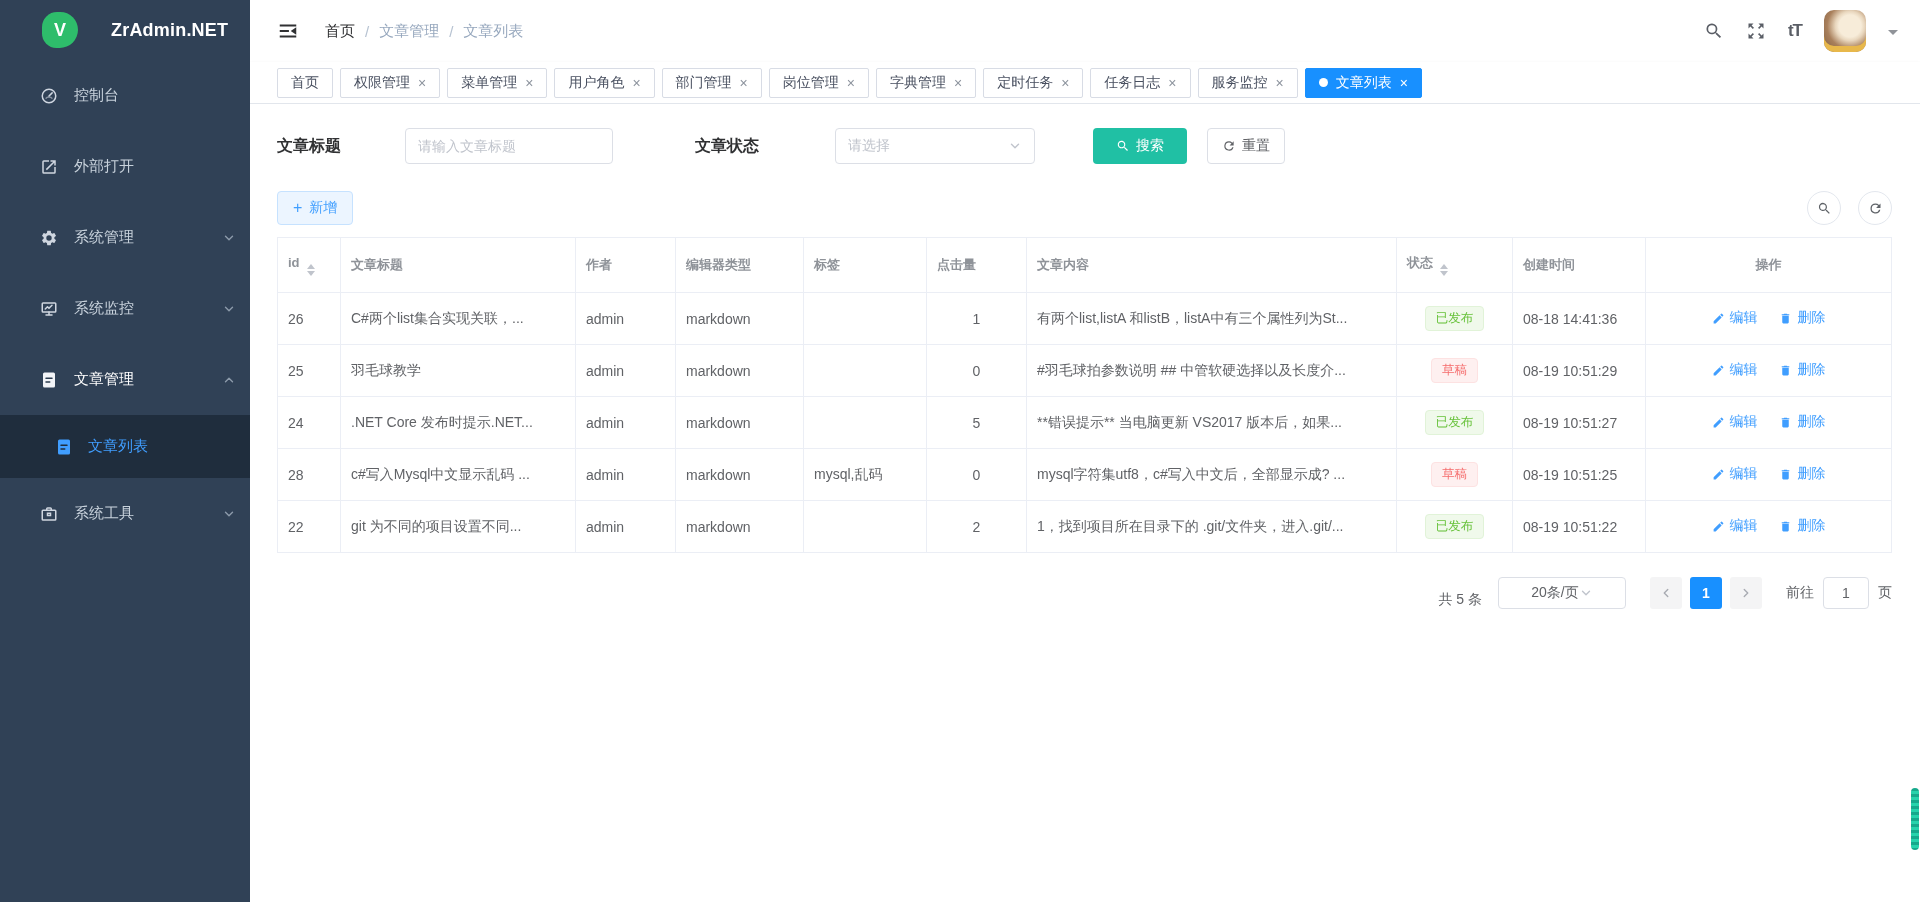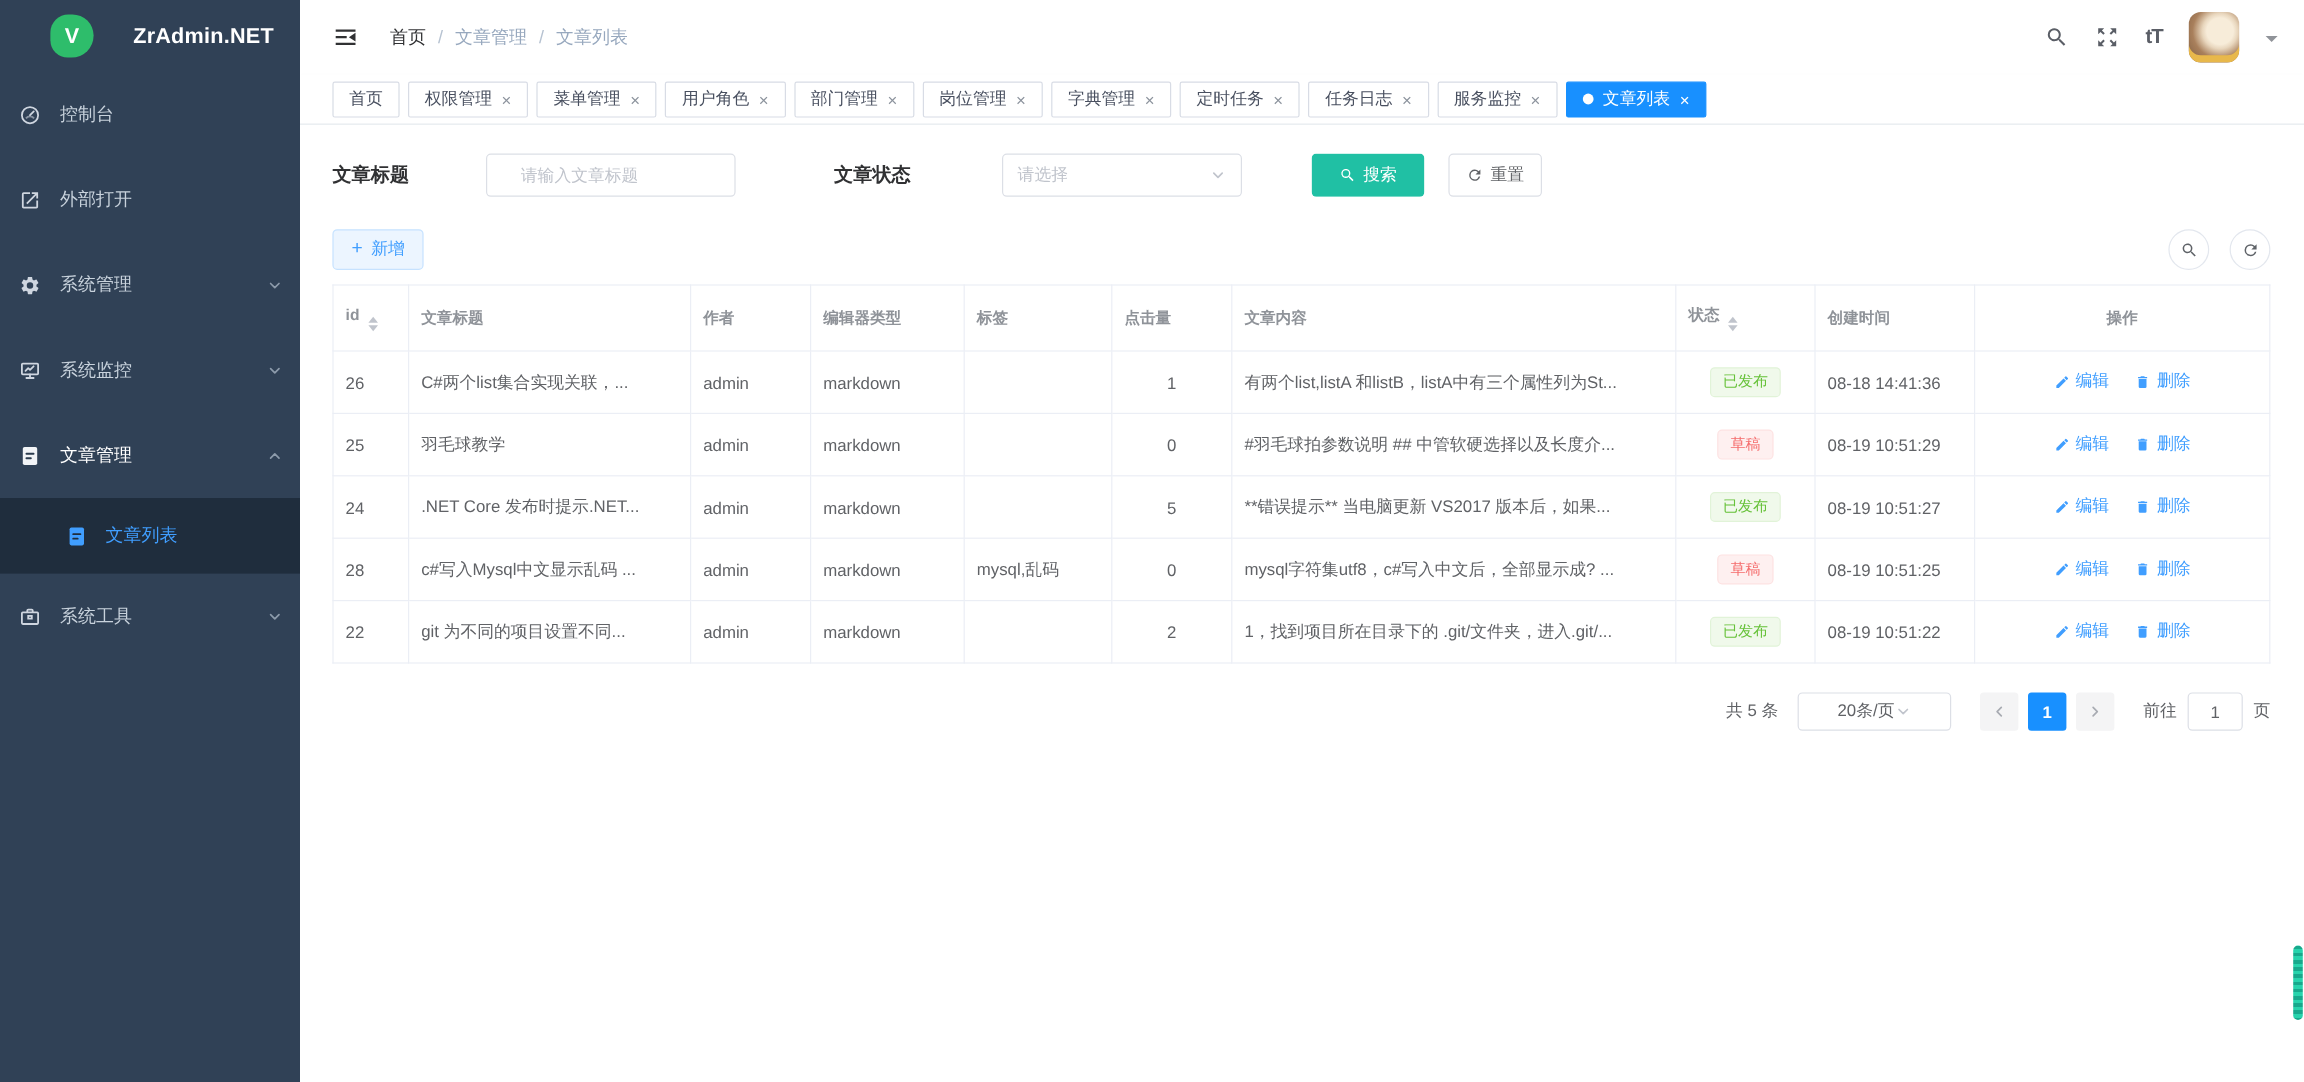--- a/index.html
+++ b/index.html
@@ -6,21 +6,21 @@
   *{margin:0;padding:0;box-sizing:border-box}
   html,body{width:1920px;height:902px;overflow:hidden}
   body{font-family:"Liberation Sans","DejaVu Sans",sans-serif;font-size:14px;color:#606266;background:#fff;position:relative}
   .app{display:flex;width:100%;height:100%}
 
   
   .sidebar{width:250px;height:100%;background:#304156;flex-shrink:0;position:relative}
   .logo{height:60px;display:flex;align-items:center;padding-left:42px;cursor:pointer}
   .logo-mark{width:36px;height:36px;background:#2ebd6b;border-radius:46% 54% 56% 44%;display:flex;align-items:center;justify-content:center;color:#fff;font-weight:bold;font-size:18px}
   .logo-text{color:#fff;font-size:18px;font-weight:bold;margin-left:33px;letter-spacing:.2px}
-  .menu-item{height:71px;display:flex;align-items:center;padding-left:16px;color:#c8d2dc;font-size:15px;cursor:pointer;position:relative}
+  .menu-item{height:71px;display:flex;align-items:center;padding-left:40px;color:#c8d2dc;font-size:15px;cursor:pointer;position:relative}
   .mi-icon{width:18px;height:18px;margin-right:16px;display:inline-flex;color:#cfd6e0}
   .mi-icon svg{width:18px;height:18px}
   .chevron{position:absolute;right:14px;width:14px;height:14px;color:#8d9bab}
   .chevron svg{width:14px;height:14px}
   .menu-item.parent-active{color:#fff}
   .sub-wrap{background:#1f2d3d}
   .menu-item.sub{height:63px;padding-left:55px;color:#409eff}
   .menu-item.sub .mi-icon{color:#409eff;margin-right:15px}
 
   
@@ -46,21 +46,21 @@
   .tag.active{background:#1890ff;border-color:#1890ff;color:#fff}
   .tag.active .tag-close{color:#fff}
   .dot{width:9px;height:9px;border-radius:50%;background:#fff;display:inline-block}
 
   
   .content{flex:1;padding:24px 28px 0 27px;overflow:hidden;background:#fff}
   .search-form{display:flex;align-items:center}
   .form-label{font-size:16px;font-weight:bold;color:#303133}
   .lbl-title{margin-right:64px}
   .lbl-status{margin-left:82px;margin-right:76px}
-  .input{width:208px;height:36px;border:1px solid #dcdfe6;border-radius:4px;display:flex;align-items:center;padding:0 28px;background:#fff}
+  .input{width:208px;height:36px;border:1px solid #dcdfe6;border-radius:4px;display:flex;align-items:center;padding:0 12px;background:#fff}
   .input input{border:none;outline:none;width:100%;font-size:14px;color:#606266;font-family:inherit}
   .input input::placeholder{color:#c0c4cc}
   .select{width:200px;height:36px;border:1px solid #dcdfe6;border-radius:4px;display:flex;align-items:center;justify-content:space-between;padding:0 12px;color:#c0c4cc;cursor:pointer;background:#fff}
   .select .chev,.pg-size .chev{width:14px;height:14px;color:#c0c4cc;display:inline-flex}
   .chev svg{width:14px;height:14px}
   .btn{height:36px;border-radius:4px;display:inline-flex;align-items:center;justify-content:center;font-size:14px;cursor:pointer;border:1px solid transparent;gap:6px}
   .btn svg{width:14px;height:14px}
   .btn-search{background:#20c0a4;color:#fff;width:94px;margin-left:58px}
   .btn-reset{background:#fff;border-color:#dcdfe6;color:#606266;width:78px;margin-left:20px}
 
@@ -81,21 +81,21 @@
   .sort i{width:0;height:0;display:block;border-left:4px solid transparent;border-right:4px solid transparent}
   .sort .up{border-bottom:5px solid #c0c4cc}
   .sort .down{border-top:5px solid #c0c4cc}
   .badge{display:inline-block;padding:0 10px;height:25px;line-height:23px;border-radius:4px;font-size:12.5px;border:1px solid transparent}
   .badge[data-type="success"]{color:#67c23a;background:#f0f9eb;border-color:#e1f3d8}
   .badge[data-type="danger"]{color:#f56c6c;background:#fef0f0;border-color:#fde2e2}
   .link{color:#409eff;cursor:pointer;display:inline-flex;align-items:center;gap:5px;text-decoration:none}
   .link svg{width:13px;height:13px}
   .link + .link{margin-left:18px}
 
-  .pagination{display:flex;align-items:center;justify-content:flex-end;margin-top:24px;color:#606266;font-size:14px}
+  .pagination{display:flex;align-items:flex-end;justify-content:flex-end;margin-top:24px;color:#606266;font-size:14px}
   .pg-total{margin-right:16px}
   .pg-size{width:128px;height:32px;border:1px solid #dcdfe6;border-radius:4px;display:flex;align-items:center;justify-content:center;gap:0;cursor:pointer;color:#606266;background:#fff}
   .pg-btn{width:32px;height:32px;border-radius:3px;background:#f4f4f5;color:#a8abb2;display:flex;align-items:center;justify-content:center;margin-left:8px;cursor:pointer}
   .pg-btn svg{width:14px;height:14px}
   .pg-btn.first{margin-left:24px}
   .pg-page{width:32px;height:32px;border-radius:3px;background:#1890ff;color:#fff;font-weight:bold;display:flex;align-items:center;justify-content:center;margin-left:8px;cursor:pointer}
   .pg-goto{margin-left:24px;display:flex;align-items:center;gap:9px}
   .pg-input{width:46px;height:32px;border:1px solid #dcdfe6;border-radius:4px;text-align:center;color:#606266;font-size:14px;outline:none;font-family:inherit}
 
   .scroll-thumb{position:absolute;right:1px;top:788px;width:8px;height:62px;border-radius:4px;cursor:grab;

